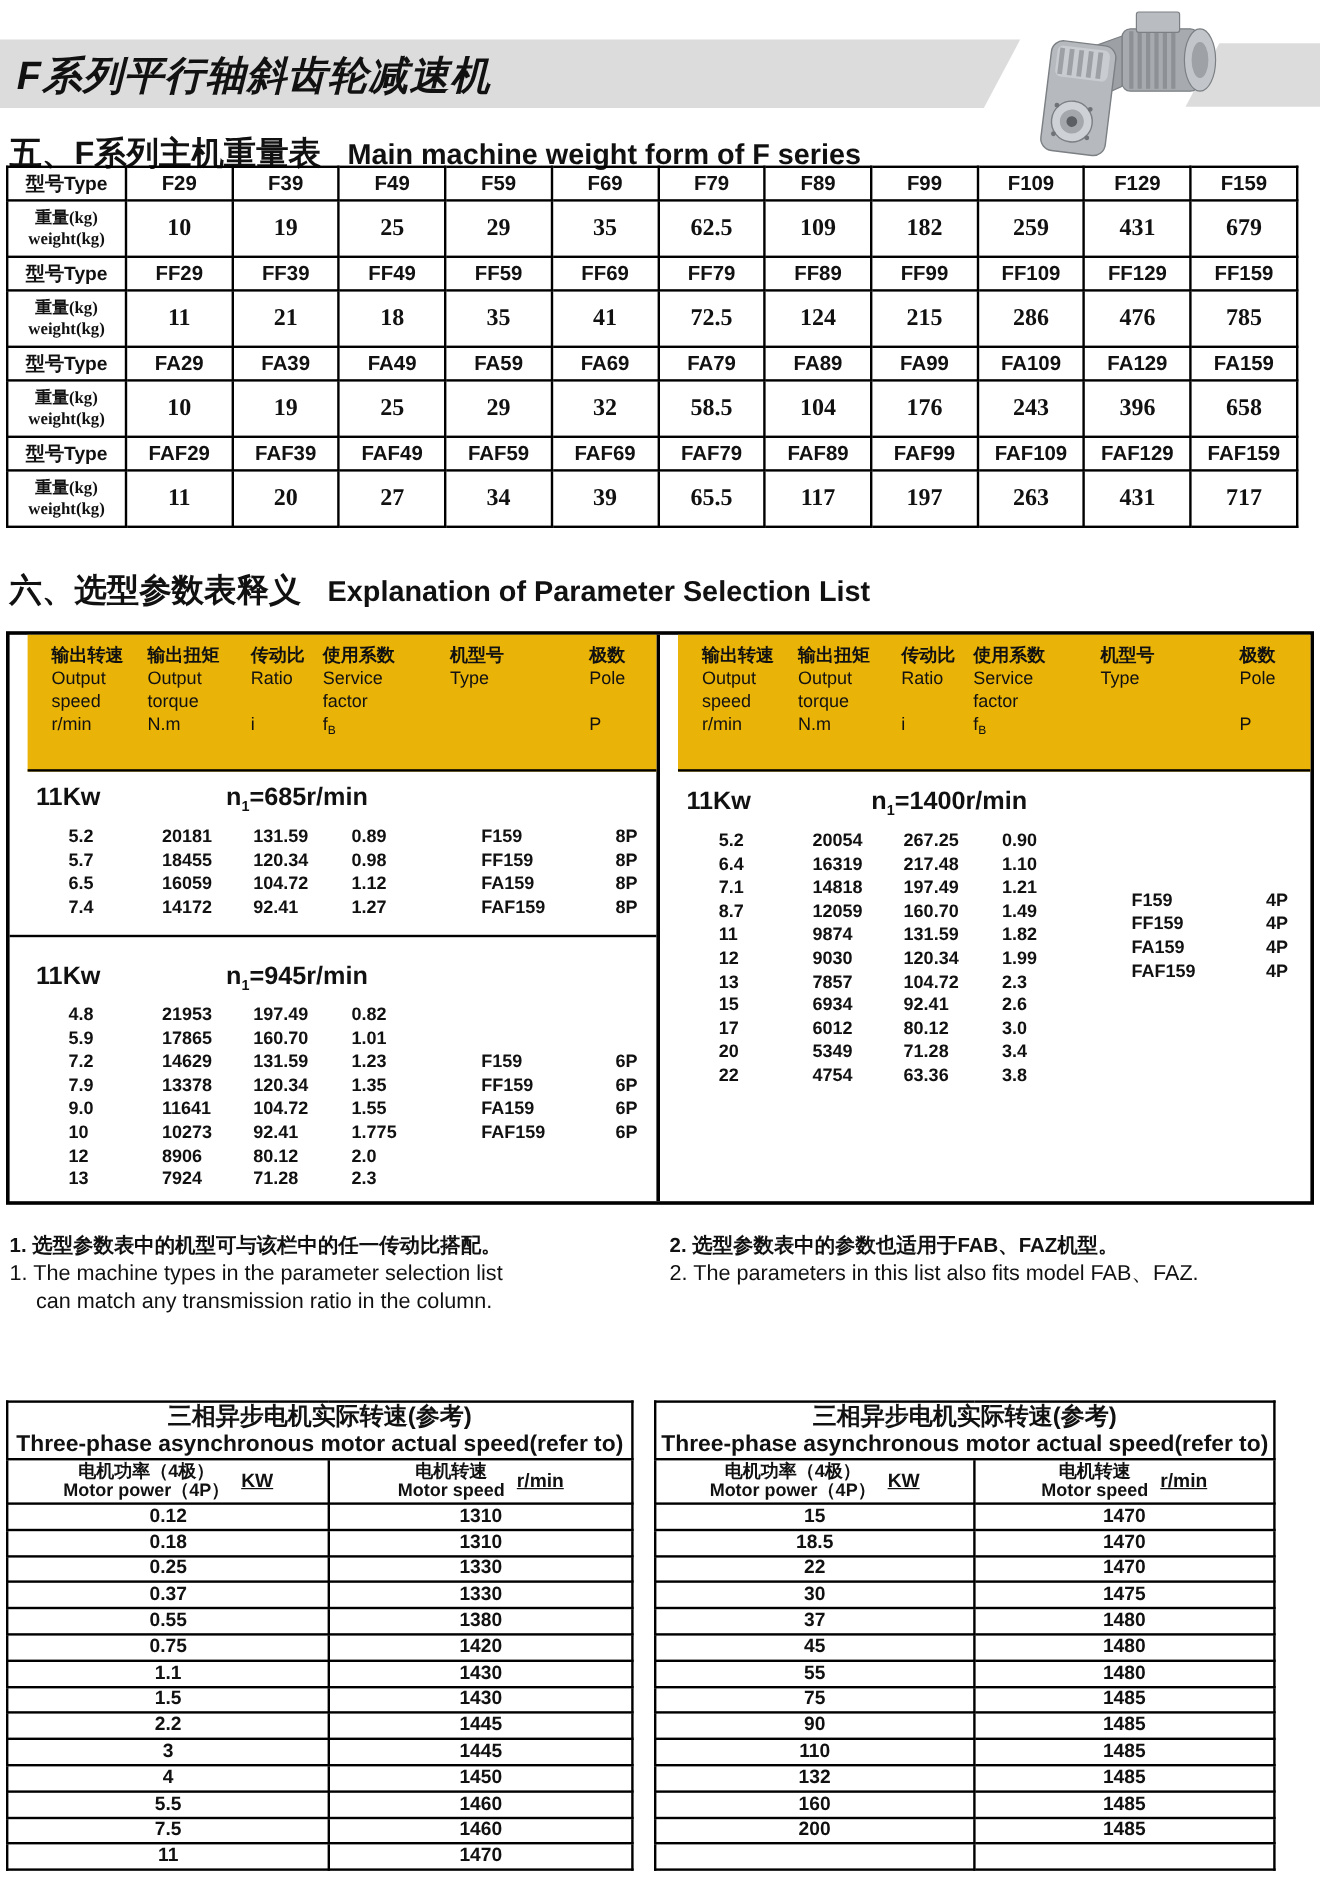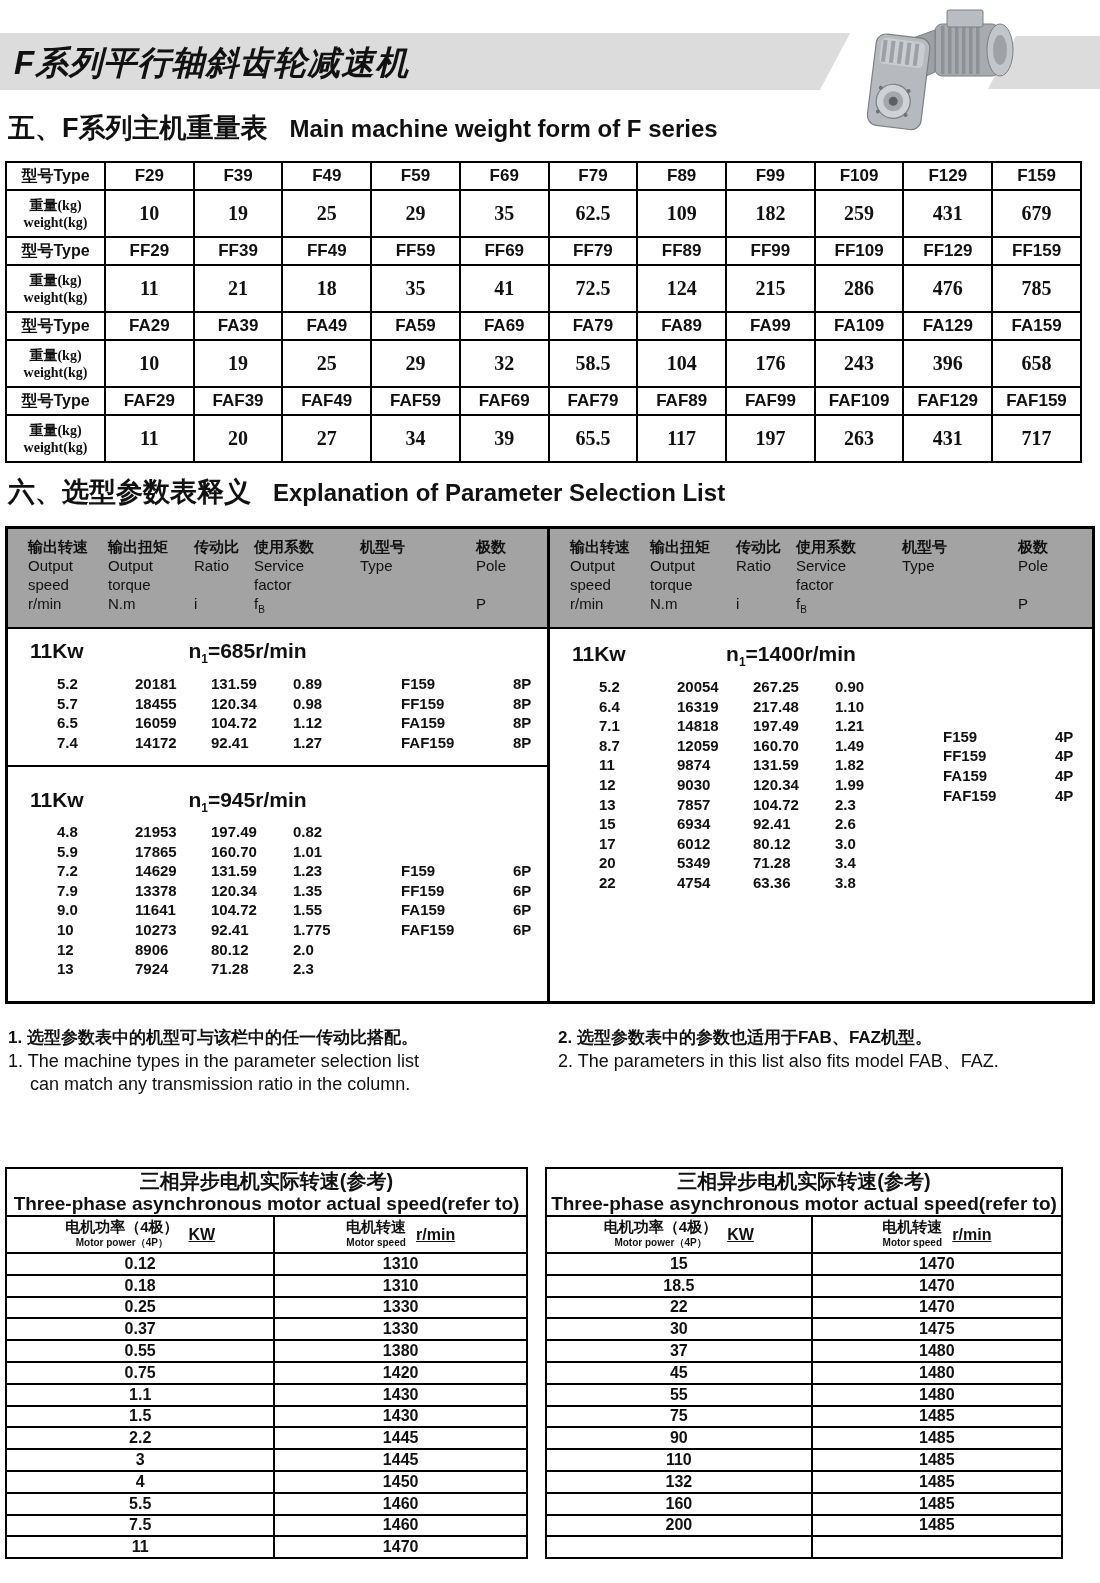--- a/index.html
+++ b/index.html
@@ -17,39 +17,39 @@
   .reducer-photo { position:absolute; left:845px; top:2px; }
 
   
   .sec-h { position:absolute; left:8px; font-weight:700; white-space:nowrap; }
   .sec-h .zh { font-size:27px; }
   .sec-h .en { font-size:24px; margin-left:22px; }
   #sec5 { top:110px; }
   #sec6 { top:474px; }
 
   
-  .weight-table { position:absolute; left:5px; top:161px; width:1077px;
+  .weight-table { position:absolute; left:5px; top:138px; width:1077px;
                   border-collapse:collapse; table-layout:fixed; }
   .weight-table td { border:2px solid #000; text-align:center; vertical-align:middle;
                      padding:0; overflow:hidden; }
   .weight-table col.c0 { width:99px; }
   .trow td { height:28px; font-size:17px; font-weight:700; }
   .wrow td { height:47px; font-size:20px; font-weight:700;font-family:Liberation Serif, serif; }
   .weight-table td.lbl { font-size:16px; font-weight:700; }
   .wl1 { font-size:14px; font-weight:700; line-height:17px; }
   .wl2 { font-size:14px; font-weight:700; line-height:17px; }
 
   
   .param-wrap { position:absolute; left:5px; top:526px; width:1090px; height:478px;
                 border:3px solid #000; display:flex; }
   .panel { width:50%; height:100%; position:relative; }
   .panel-left { border-right:3px solid #000; }
-  .p-header { height:100px; background:#a3a3a3; border-bottom:2px solid #000;
+  .p-header { height:114px; background:#eab308; border-bottom:2px solid #000;
               display:grid; grid-template-columns:80px 86px 60px 106px 116px 1fr;
-              padding:8px 0 0 20px; }
+              padding:8px 0 0 20px;margin-left:15px; }
   .p-col { display:flex; flex-direction:column; }
   .p-col > div { height:19px; line-height:19px; white-space:nowrap; }
   .p-zh { font-size:15px; font-weight:700; }
   .p-en, .p-unit { font-size:15px; font-weight:400; }
   .p-unit sub { font-size:10px; }
 
   .block { position:relative; width:100%; }
   #blockA { height:138px; border-bottom:2px solid #000; }
   #blockB { height:245px; }
   #blockC { height:385px; }
@@ -77,21 +77,21 @@
   #motor-left  { left:5px;  width:523px; }
   #motor-right { left:545px; width:518px; }
   .motor-table td { border:2px solid #000; text-align:center; vertical-align:middle; padding:0; }
   td.mtitle { height:48px; }
   .mt-zh { font-size:20px; font-weight:700; line-height:23px; }
   .mt-en { font-size:19px; font-weight:700; line-height:22px; }
   tr.mhead td { height:37px; }
   .mh-flex { display:flex; align-items:center; justify-content:center; gap:10px; }
   .mh-stack { display:flex; flex-direction:column; }
   .mh-zh { font-size:15px; font-weight:700; line-height:16px; }
-  .mh-en { font-size:10px; font-weight:700; line-height:16px; }
+  .mh-en { font-size:15px; font-weight:700; line-height:16px; }
   .mh-unit { font-size:16px; font-weight:700;text-decoration:underline; }
   .mrow td { height:21.8px; font-size:16px; font-weight:700; }
   .motor-table col.m1 { width:51.5%; }
 </style>
 </head>
 <body>
 
 <div class="page">
 
   <div class="banner-shape"></div>

